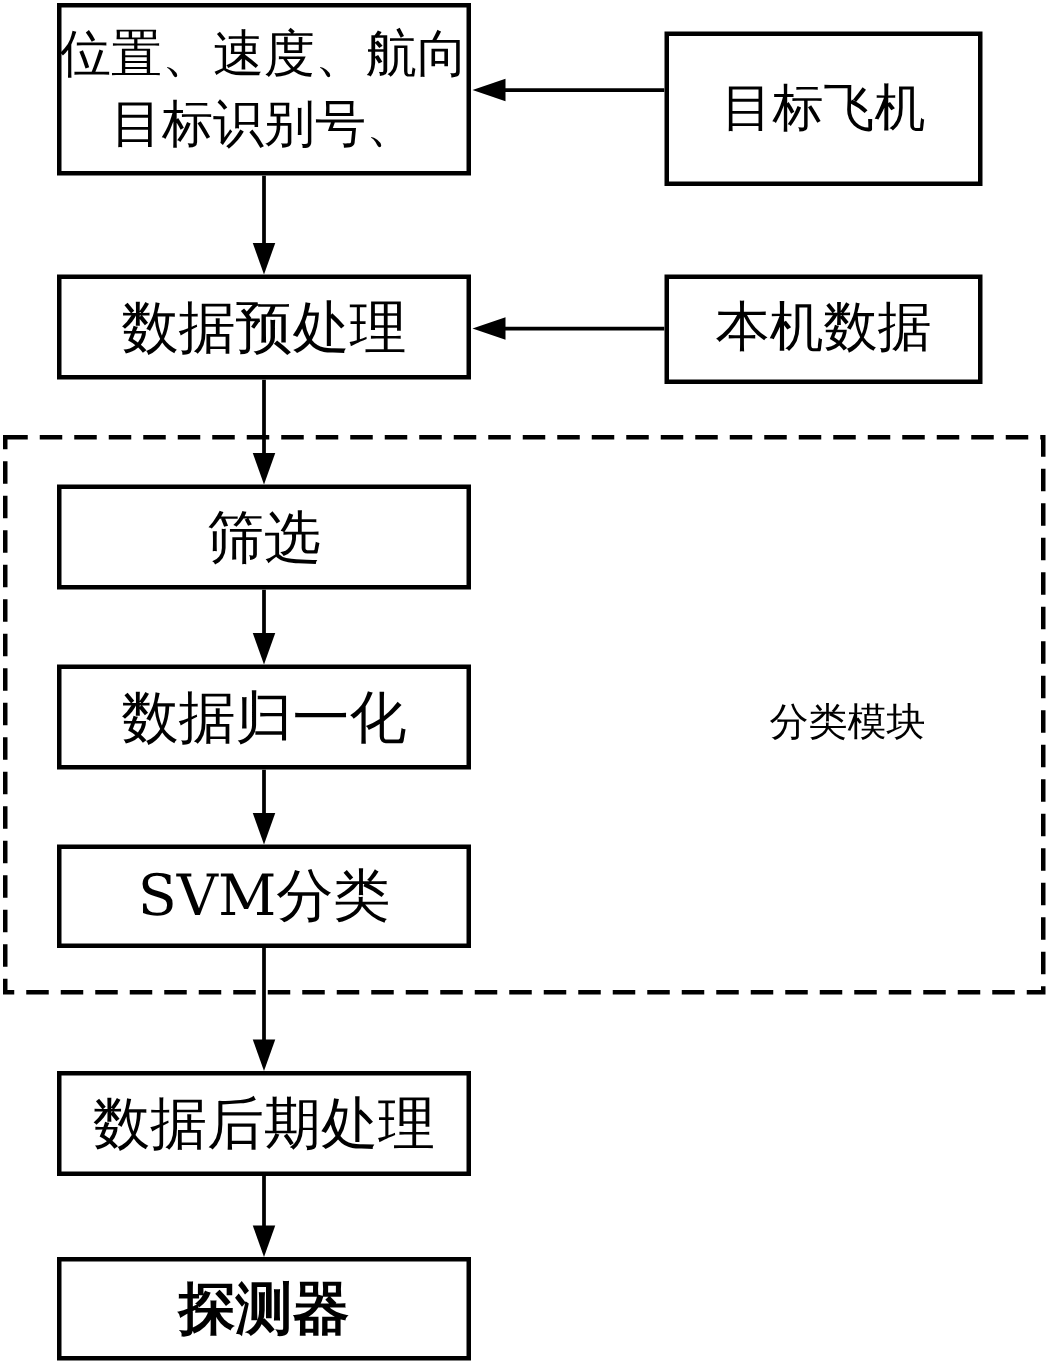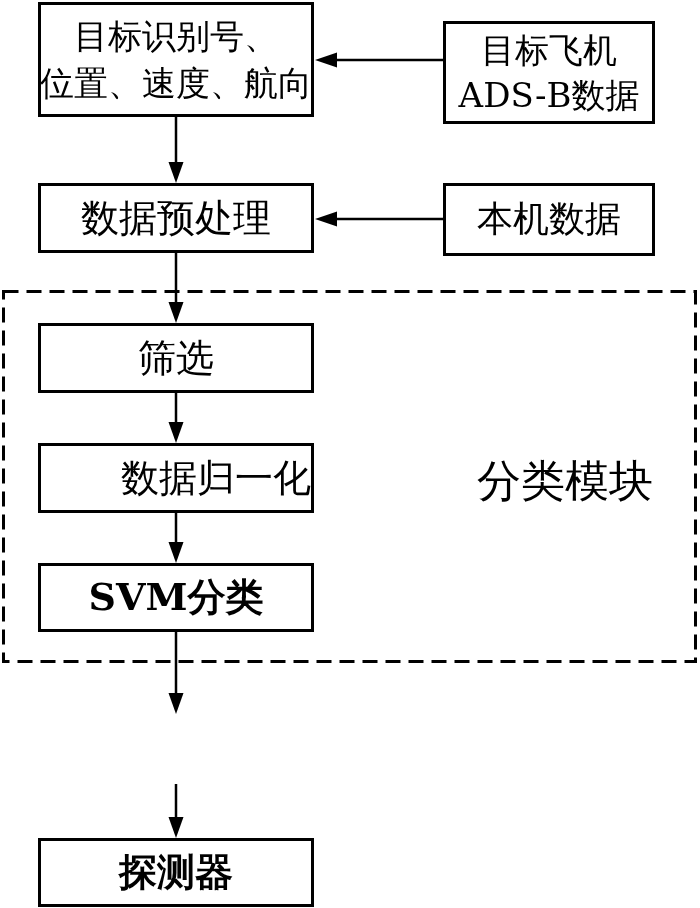--- a/index.html
+++ b/index.html
@@ -25,29 +25,29 @@
     font-size:38px;
     line-height:1.18;
     white-space:nowrap;
   }
   .node span{display:block;}
   #node-target-info{left:38px;top:2px;width:276px;height:115px;font-size:34px;line-height:1.38;}
   #node-adsb-data{left:443px;top:21px;width:212px;height:103px;font-size:34px;line-height:1.32;}
   #node-preprocess{left:38px;top:183px;width:276px;height:70px;}
   #node-own-data{left:443px;top:183px;width:212px;height:73px;font-size:36px;}
   #node-filter{left:38px;top:323px;width:276px;height:70px;}
-  #node-normalize{left:38px;top:443px;width:276px;height:70px;align-items:flex-end;}
-  #node-svm{left:38px;top:563px;width:276px;height:69px;font-weight:bold;}
+  #node-normalize{left:38px;top:443px;width:276px;height:70px;}
+  #node-svm{left:38px;top:563px;width:276px;height:69px;}
   #node-postprocess{left:38px;top:714px;width:276px;height:70px;}
   #node-detector{left:38px;top:838px;width:276px;height:69px;font-weight:bold;}
   #module-label{
     position:absolute;
     left:470px;top:458px;width:190px;height:46px;
     display:flex;align-items:center;justify-content:center;
-    font-size:44px;
+    font-size:26px;
   }
 </style>
 </head>
 <body>
 
 <div class="stage">
 
   <svg class="connectors" viewBox="0 0 700 908" xmlns="http://www.w3.org/2000/svg">
 
     <rect x="3.5" y="291.5" width="692" height="370" fill="none" stroke="#000" stroke-width="3" stroke-dasharray="15 8"></rect>
@@ -87,27 +87,26 @@
       <polygon points="176,714 168.5,693 183.5,693" fill="#000"></polygon>
     </g>
 
     <g>
       <line x1="176" y1="784" x2="176" y2="820" stroke="#000" stroke-width="2.5"></line>
       <polygon points="176,838 168.5,817 183.5,817" fill="#000"></polygon>
     </g>
   </svg>
 
   <div class="node" id="node-target-info">
+    <span>位置、速度、航向</span>
     <span>目标识别号、</span>
-    <span>位置、速度、航向</span>
   </div>
 
   <div class="node" id="node-adsb-data">
     <span>目标飞机</span>
-    <span>ADS-B数据</span>
   </div>
 
   <div class="node" id="node-own-data">
     <span>本机数据</span>
   </div>
 
   <div class="node" id="node-preprocess">
     <span>数据预处理</span>
   </div>
 
@@ -120,18 +119,21 @@
   </div>
 
   <div class="node" id="node-svm">
     <span>SVM分类</span>
   </div>
 
   <div id="module-label">
     <span>分类模块</span>
   </div>
 
+  <div class="node" id="node-postprocess">
+    <span>数据后期处理</span>
+  </div>
 
   <div class="node" id="node-detector">
     <span>探测器</span>
   </div>
 
 </div>
 
 </body></html>

